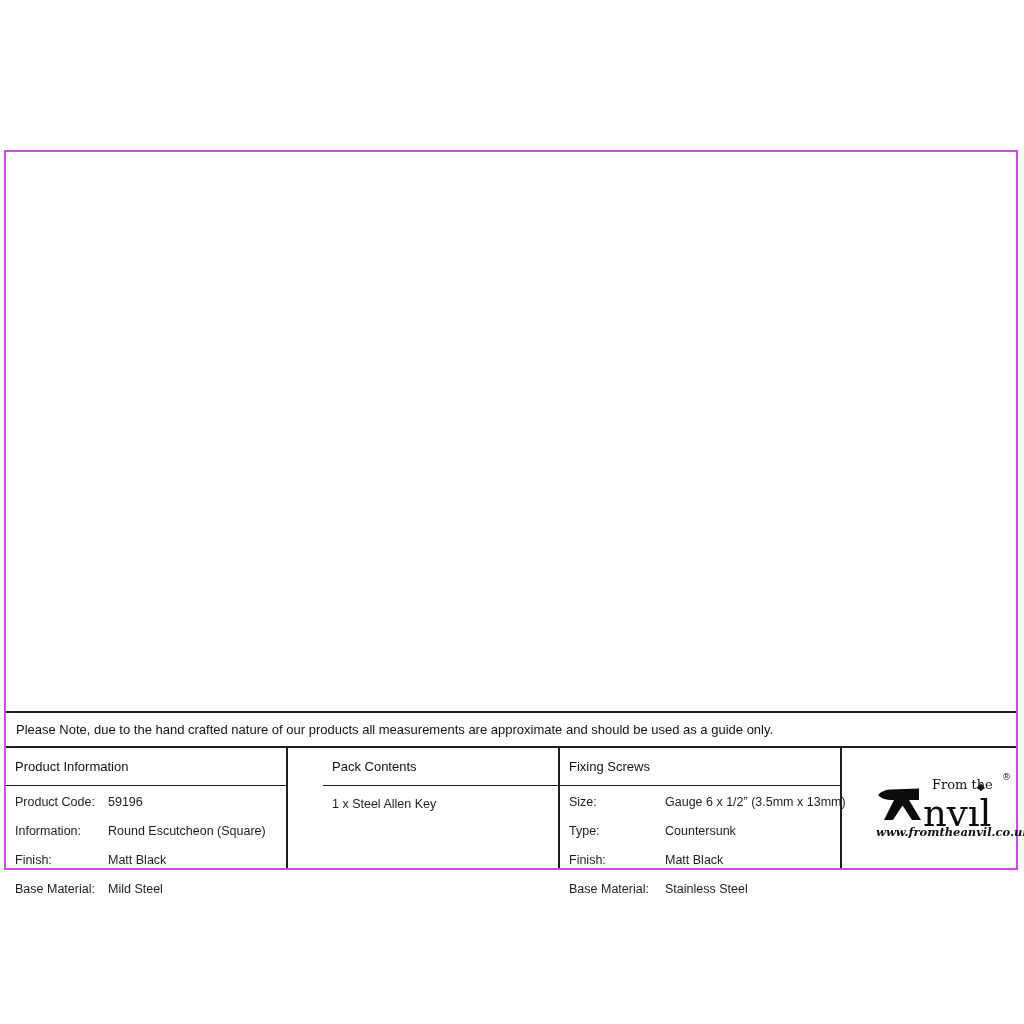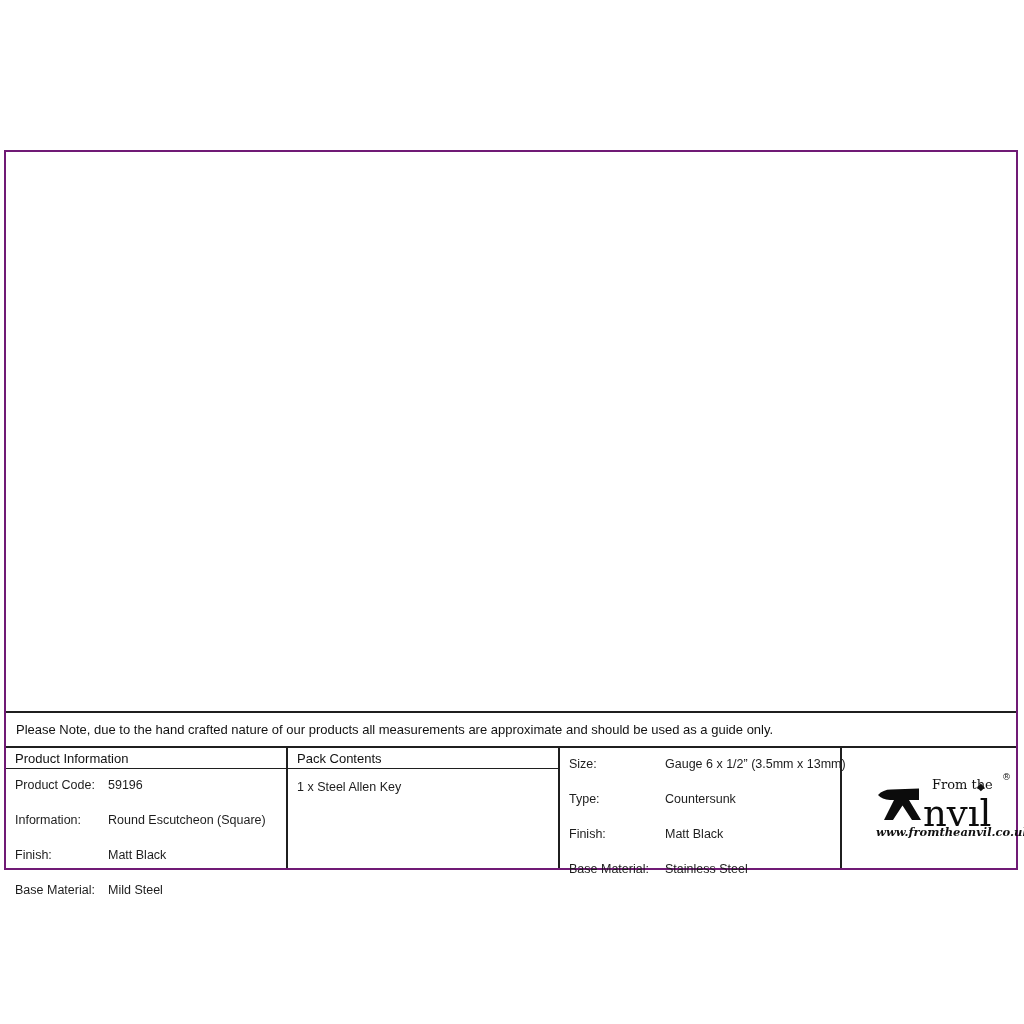--- a/index.html
+++ b/index.html
@@ -10,21 +10,21 @@
     color: #1d1d1d;
     position: relative;
     overflow: hidden;
   }
 
   
   .frame {
     position: absolute;
     left: 4px; top: 150px;
     width: 1014px; height: 720px;
-    border: 2px solid #701a75;
+    border: 2px solid #d946ef;
     background: #ffffff;
   }
 
   
   .drawing-svg {
     position: absolute;
     left: 0; top: 0;
     width: 1024px; height: 1024px;
     pointer-events: none;
   }
@@ -46,36 +46,36 @@
   .spec-table {
     position: absolute;
     left: 0; right: 0;
     top: 594px; bottom: 0;
     border-top: 2px solid #1f1f1f;
     display: flex;
   }
   .col { height: 100%; }
   .col-border { border-right: 2px solid #1f1f1f; }
   .col-product { width: 282px; }
-  .col-pack    { width: 272px; }
+  .col-pack    { width: 272px; padding-left: 35px; }
   .col-screws  { width: 282px; }
   .col-brand   { flex: 1; position: relative; padding-left: 8px; }
 
   .col-header {
-    height: 21px;
+    height: 38px;
     border-bottom: 1.5px solid #1f1f1f;
     display: flex;
     align-items: center;
     padding-left: 9px;
     font-size: 13px;
     color: #111;
   }
   .col-body { padding: 9px 6px 0 9px; font-size: 12.5px; }
 
-  .kv-grid { display: grid; grid-template-columns: 93px 1fr; row-gap: 21px; }
+  .kv-grid { display: grid; grid-template-columns: 93px 1fr; row-gap: 15px; }
   .col-screws .kv-grid { grid-template-columns: 96px 1fr; }
   .kv-label, .kv-value { line-height: 14px; white-space: nowrap; }
 
   .pack-list { list-style: none; }
   .pack-list li { line-height: 18.5px; white-space: nowrap; }
 
   
   .brand-box {
     position: absolute;
     left: 36px; top: 30px;
@@ -194,20 +194,21 @@
     <div class="col col-border col-pack">
       <div class="col-header">Pack Contents</div>
       <div class="col-body">
         <ul class="pack-list">
           <li>1 x Steel Allen Key</li>
         </ul>
       </div>
     </div>
 
     <div class="col col-border col-screws">
+      <div class="col-header">Fixing Screws</div>
       <div class="col-body">
         <div class="kv-grid">
           <span class="kv-label">Size:</span>
           <span class="kv-value">Gauge 6 x 1/2” (3.5mm x 13mm)</span>
           <span class="kv-label">Type:</span>
           <span class="kv-value">Countersunk</span>
           <span class="kv-label">Finish:</span>
           <span class="kv-value">Matt Black</span>
           <span class="kv-label">Base Material:</span>
           <span class="kv-value">Stainless Steel</span>

